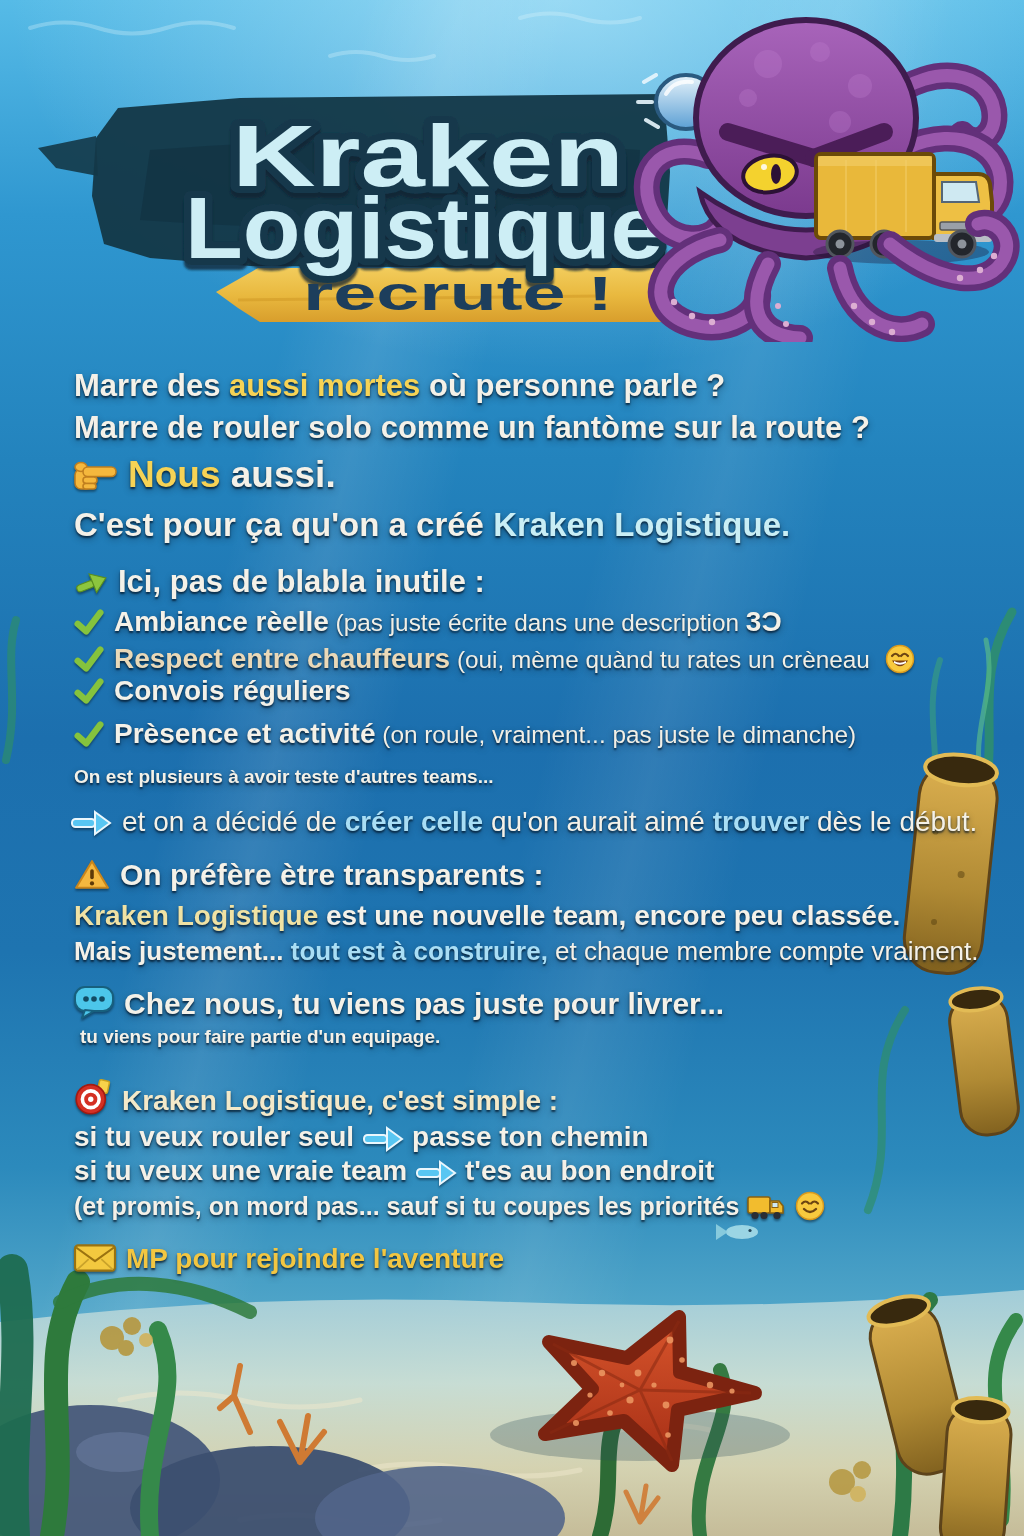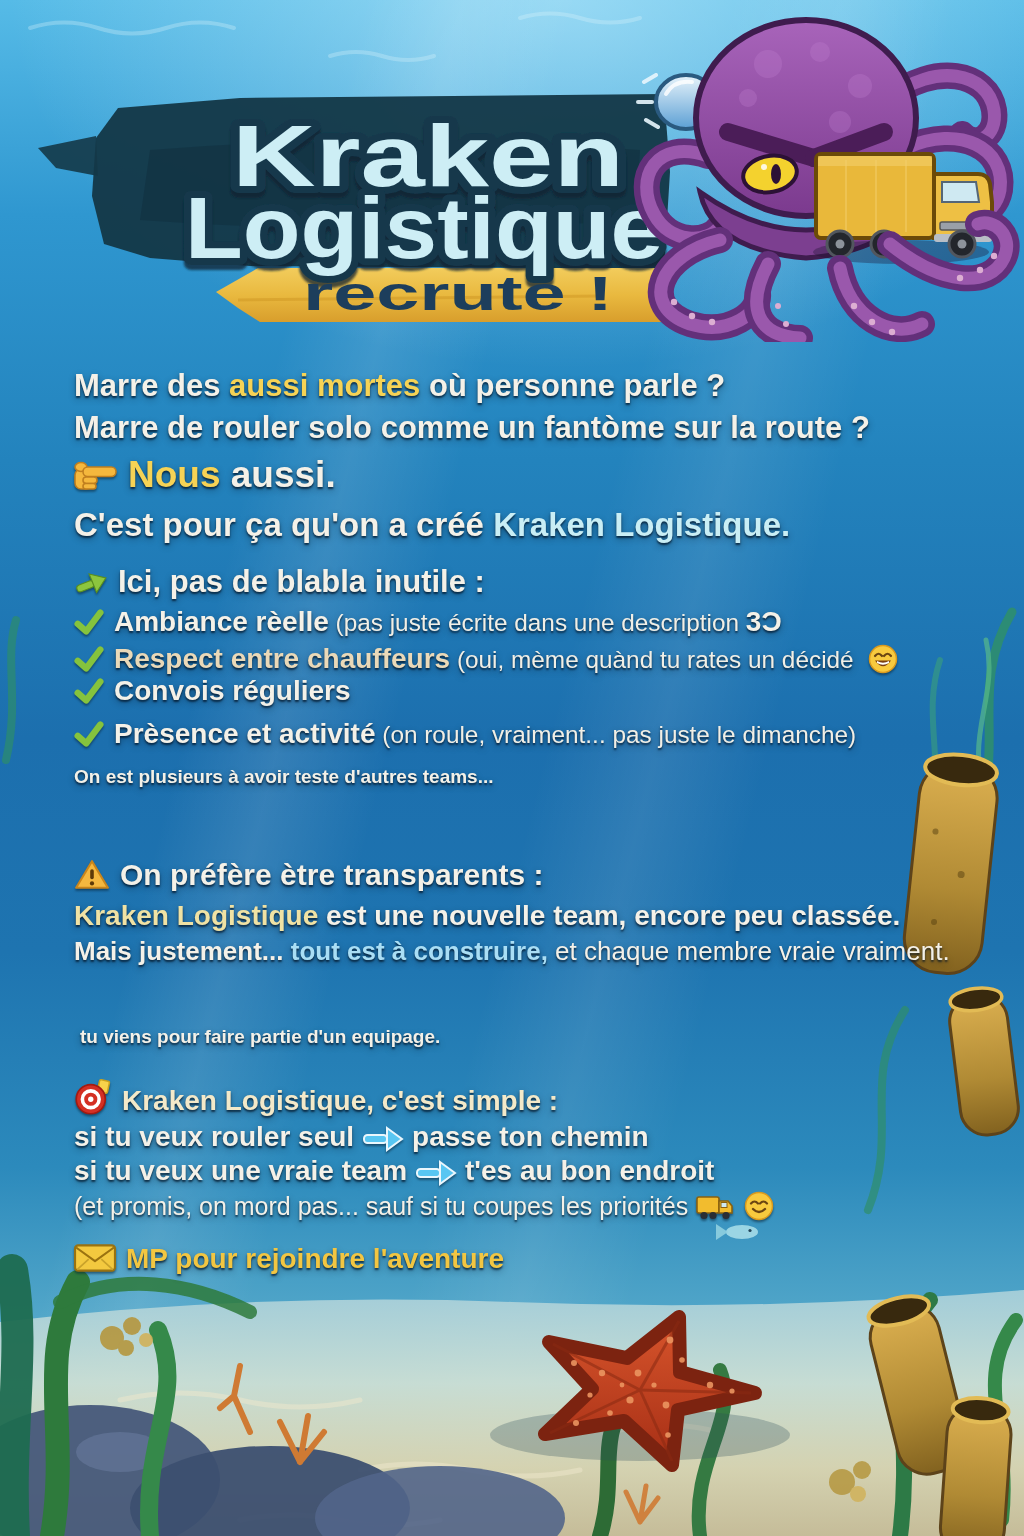--- a/index.html
+++ b/index.html
@@ -326,21 +326,21 @@
 
   <div class="row fs28" style="top:606px">
     <svg class="icon" width="30" height="30" viewBox="0 0 32 32">
       <path d="M4,18 L13,26 L28,6" stroke="#85c33d" stroke-width="7" fill="none" stroke-linecap="round" stroke-linejoin="round"></path>
     </svg><span class="b">Ambiance rèelle</span><span class="sm"> (pas juste écrite dans une description </span><span class="b">3Ɔ</span>
   </div>
 
   <div class="row fs28" style="top:643px">
     <svg class="icon" width="30" height="30" viewBox="0 0 32 32">
       <path d="M4,18 L13,26 L28,6" stroke="#85c33d" stroke-width="7" fill="none" stroke-linecap="round" stroke-linejoin="round"></path>
-    </svg><span class="b tan">Respect entre chauffeurs</span><span class="sm"> (oui, mème quànd tu rates un décidé </span><svg class="icon end" width="30" height="30" viewBox="0 0 30 30">
+    </svg><span class="b tan">Respect entre chauffeurs</span><span class="sm"> (oui, mème quànd tu rates un crèneau </span><svg class="icon end" width="30" height="30" viewBox="0 0 30 30">
       <circle cx="15" cy="15" r="13.5" fill="#f8ca3e" stroke="#d99a1e" stroke-width="1.5"></circle>
       <path d="M7,12 Q10.5,7.5 14,12 M16,12 Q19.5,7.5 23,12" stroke="#6b4512" stroke-width="2.2" fill="none" stroke-linecap="round"></path>
       <path d="M7,16.5 Q15,28 23,16.5 Z" fill="#7a3f12"></path>
       <path d="M9,17 Q15,20.5 21,17 L21,19 Q15,22.5 9,19 Z" fill="#ffffff"></path>
     </svg>
   </div>
 
   <div class="row fs28" style="top:675px">
     <svg class="icon" width="30" height="30" viewBox="0 0 32 32">
       <path d="M4,18 L13,26 L28,6" stroke="#85c33d" stroke-width="7" fill="none" stroke-linecap="round" stroke-linejoin="round"></path>
@@ -350,37 +350,54 @@
   <div class="row fs28" style="top:718px">
     <svg class="icon" width="30" height="30" viewBox="0 0 32 32">
       <path d="M4,18 L13,26 L28,6" stroke="#85c33d" stroke-width="7" fill="none" stroke-linecap="round" stroke-linejoin="round"></path>
     </svg><span class="b">Prèsence et activité</span><span class="sm"> (on roule, vraiment... pas juste le dimanche)</span>
   </div>
 
   <div class="row fs29 b" style="top:766px">
     <span>On est plusieurs à avoir teste d'autres teams...</span>
   </div>
 
+  <div class="row fs28" style="top:806px;left:70px">
+    <svg class="icon" width="42" height="28" viewBox="0 0 42 28">
+      <g fill="#58c6f2" stroke="#eaf7fd" stroke-width="2">
+        <rect x="2" y="10" width="23" height="8" rx="3.5"></rect>
+        <polygon points="25,3 40,14 25,25"></polygon>
+      </g>
+    </svg><span>et on a décidé de </span><span class="b bl">créer celle</span><span> qu'on aurait aimé </span><span class="b bl">trouver</span><span> dès le début.</span>
+  </div>
 
   <div class="row fs30 b" style="top:858px">
     <svg class="icon" width="36" height="32" viewBox="0 0 34 30">
       <path d="M17,2 L32,27 L2,27 Z" fill="#f4b83f" stroke="#c9861c" stroke-width="2" stroke-linejoin="round"></path>
       <rect x="15.3" y="9.5" width="3.4" height="9.5" rx="1.7" fill="#5d3a08"></rect>
       <circle cx="17" cy="23" r="2" fill="#5d3a08"></circle>
     </svg><span>On préfère ètre transparents :</span>
   </div>
 
   <div class="row fs28" style="top:900px">
     <span class="b pyl">Kraken Logistique</span><span class="b"> est une nouvelle team, encore peu classée.</span>
   </div>
 
   <div class="row fs26" style="top:936px">
-    <span class="b">Mais justement... </span><span class="b bl">tout est à construire,</span><span> et chaque membre vraie vraiment.</span>
-  </div>
-
+    <span class="b">Mais justement... </span><span class="b bl">tout est à construire,</span><span> et chaque membre compte vraiment.</span>
+  </div>
+
+  <div class="row fs30 b" style="top:986px">
+    <svg class="icon" width="40" height="34" viewBox="0 0 40 34">
+      <rect x="1" y="1" width="38" height="24" rx="10" fill="#4cc6ea" stroke="#17607e" stroke-width="2"></rect>
+      <path d="M11,24 L8,32 L20,25 Z" fill="#4cc6ea" stroke="#17607e" stroke-width="2" stroke-linejoin="round"></path>
+      <circle cx="12" cy="13" r="2.8" fill="#124b63"></circle>
+        <circle cx="20" cy="13" r="2.8" fill="#124b63"></circle>
+        <circle cx="28" cy="13" r="2.8" fill="#124b63"></circle>
+    </svg><span>Chez nous, tu viens pas juste pour livrer...</span>
+  </div>
 
   <div class="row fs29 b" style="top:1026px;left:80px">
     <span>tu viens pour faire partie d'un equipage.</span>
   </div>
 
   <div class="row fs32 b cream" style="top:1078px">
     <svg class="icon" width="38" height="38" viewBox="0 0 34 34">
       <rect x="22" y="2" width="9" height="11" rx="1.5" fill="#f7d24b" stroke="#caa21f" stroke-width="1.4" transform="rotate(12 26 7)"></rect>
       <circle cx="15" cy="19" r="13" fill="#d43024" stroke="#a31b12" stroke-width="1.5"></circle>
       <circle cx="15" cy="19" r="7.5" stroke="#ffffff" stroke-width="3.2" fill="none"></circle>
@@ -400,21 +417,21 @@
   <div class="row fs28 b" style="top:1155px">
     <span>si tu veux une vraie team</span><svg class="icon mid" width="42" height="28" viewBox="0 0 42 28">
       <g fill="#58c6f2" stroke="#eaf7fd" stroke-width="2">
         <rect x="2" y="10" width="23" height="8" rx="3.5"></rect>
         <polygon points="25,3 40,14 25,25"></polygon>
       </g>
     </svg><span>t'es au bon endroit</span>
   </div>
 
   <div class="row fs25" style="top:1191px">
-    <span style="font-weight:400">(et promis, on mord pas... sauf si tu coupes les priorités</span><svg class="icon end" width="40" height="30" viewBox="0 0 40 30">
+    <span style="font-weight:700">(et promis, on mord pas... sauf si tu coupes les priorités</span><svg class="icon end" width="40" height="30" viewBox="0 0 40 30">
       <rect x="1" y="6" width="22" height="16" rx="2" fill="#f2bc2e" stroke="#8a6210" stroke-width="1.6"></rect>
       <path d="M23,10 h9 l4,5 v7 h-13 z" fill="#f2bc2e" stroke="#8a6210" stroke-width="1.6"></path>
       <rect x="25" y="11.5" width="6" height="5" fill="#cfe9f2" stroke="#8a6210" stroke-width="1"></rect>
       <circle cx="8" cy="24.5" r="3.6" fill="#2a2e35"></circle>
         <circle cx="17" cy="24.5" r="3.6" fill="#2a2e35"></circle>
         <circle cx="30" cy="24.5" r="3.6" fill="#2a2e35"></circle>
     </svg><svg class="icon end" width="30" height="30" viewBox="0 0 30 30">
       <circle cx="15" cy="15" r="13.5" fill="#f8ca3e" stroke="#d99a1e" stroke-width="1.5"></circle>
       <path d="M7,12.5 Q10.5,8.5 14,12.5 M16,12.5 Q19.5,8.5 23,12.5" stroke="#6b4512" stroke-width="2.2" fill="none" stroke-linecap="round"></path>
       <path d="M9,18 Q15,24 21,18" stroke="#6b4512" stroke-width="2.4" fill="none" stroke-linecap="round"></path>

